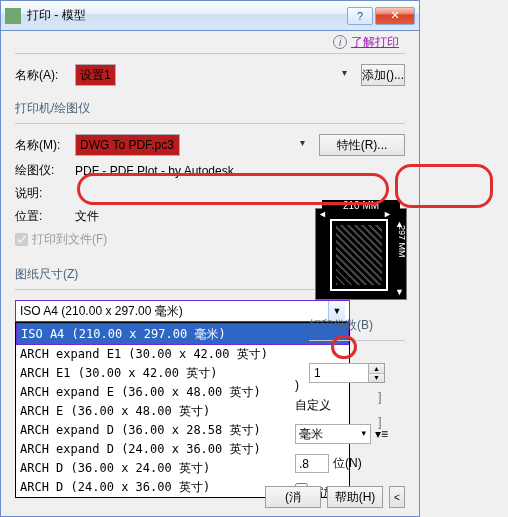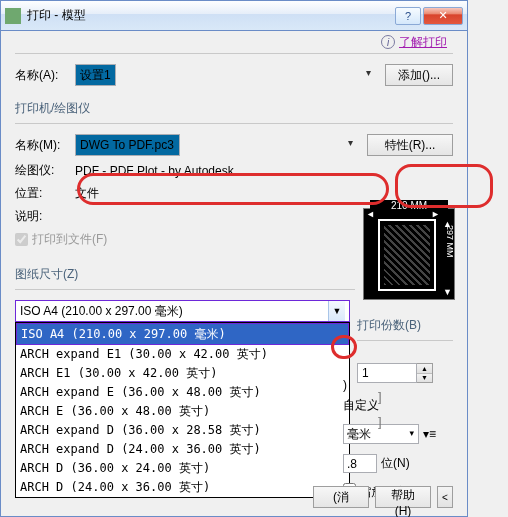--- a/index.html
+++ b/index.html
@@ -1,34 +1,34 @@
 <!DOCTYPE html>
 <html><head>
 <meta charset="utf-8">
 <style>
   * { box-sizing: border-box; margin: 0; padding: 0; font-family: "Microsoft YaHei", "SimSun", sans-serif; font-size: 12px; }
   body { background: #f0f0f0; width: 508px; height: 517px; overflow: hidden; }
-  .window { width: 468px; height: 517px; background: #f0f0f0; border: 1px solid #6a8cc7; display: flex; flex-direction: column; }
+  .window { width: 420px; height: 517px; background: #f0f0f0; border: 1px solid #6a8cc7; display: flex; flex-direction: column; }
   .titlebar { height: 30px; background: linear-gradient(#fdfeff,#e6eef9 45%,#cfe0f5 46%,#d9e8f8); display: flex; align-items: center; padding: 0 4px; border-bottom: 1px solid #6a8cc7; }
   .titlebar .ticon { width: 16px; height: 16px; background: #6fa86f; margin-right: 6px; }
   .titlebar .title { flex: 1; color: #000; }
   .titlebar .winbtn { width: 26px; height: 18px; margin-left: 2px; border: 1px solid #8aa9d6; background: linear-gradient(#f6fbff,#d5e8fb); display: flex; align-items: center; justify-content: center; color: #2a4f8c; font-size: 11px; border-radius: 2px; }
   .titlebar .winbtn.close { width: 40px; background: linear-gradient(#f7c7bc,#e9836a 40%,#d8432c 41%,#e3583e); color: #fff; }
   .toplink { height: 22px; display: flex; align-items: center; justify-content: flex-end; padding-right: 20px; gap: 4px; }
   .toplink .info { width:14px; height:14px; border:1px solid #7a7aa0; border-radius:50%; color:#5a5a90; display:flex; align-items:center; justify-content:center; font-style:italic; font-size:10px; }
   .link { color:#a21caf; text-decoration:underline; }
   .body { flex:1; padding: 0 14px 6px 14px; position: relative; }
   .group-title { color:#4a627a; margin-top: 4px; margin-bottom:6px; }
   .hr { border-top:1px solid #c9c9c9; margin-bottom:10px; }
   .row { display:flex; align-items:center; margin-bottom:6px; }
   .lbl { width:60px; }
-  select.wide { flex:1; height:22px; border:1px solid #abadb3; background:#0369a1; padding:0 4px; appearance:none; -webkit-appearance:none; }
+  select.wide { flex:1; height:22px; border:1px solid #abadb3; background:#b91c1c; padding:0 4px; appearance:none; -webkit-appearance:none; }
   .selwrap { position:relative; flex:1; }
   .selwrap::after { content:"▾"; position:absolute; right:6px; top:3px; color:#333; pointer-events:none; font-size:10px; }
-  .btn { height:22px; padding:0 12px; margin-left:8px; border:1px solid #9e9e9e; background:linear-gradient(#f7f7f7,#e5e5e5); }
+  .btn { height:22px; padding:0 0; margin-left:8px; border:1px solid #9e9e9e; background:linear-gradient(#f7f7f7,#e5e5e5); }
   .ring { border:3px solid #de2d2d; border-radius:16px; position:absolute; pointer-events:none; }
   .ring.printer { top:120px; left:76px; width:312px; height:32px; }
   .ring.prop { top:111px; left:394px; width:98px; height:44px; }
   .ring.drop { top:282px; left:330px; width:26px; height:24px; }
   .preview { position:absolute; right:12px; top:155px; width:92px; height:92px; background:#000; border:1px solid #777; }
   .preview .inner { position:absolute; top:10px; left:14px; width:58px; height:72px; border:2px solid #fff; }
   .preview .hatch { position:absolute; top:4px; left:4px; right:4px; bottom:4px;
      background: repeating-linear-gradient(45deg,#444 0 2px,transparent 2px 5px); }
   .preview .wlabel { position:absolute; top:-9px; left:6px; right:6px; text-align:center; color:#fff; font-size:10px; background:#000; padding:0 1px; }
   .preview .hlabel { position:absolute; right:-1px; top:16px; color:#fff; font-size:9px; writing-mode:vertical-rl; }
@@ -103,26 +103,26 @@
           <option>DWG To PDF.pc3</option>
         </select>
       </div>
       <button class="btn" style="width:86px;">特性(R)...</button>
     </div>
     <div class="row">
       <div class="lbl">绘图仪:</div>
       <div>PDF - PDF Plot - by Autodesk</div>
     </div>
     <div class="row">
+      <div class="lbl">说明:</div>
+      <div></div>
+    </div>
+    <div class="row">
       <div class="lbl">位置:</div>
       <div>文件</div>
-    </div>
-    <div class="row">
-      <div class="lbl">说明:</div>
-      <div></div>
     </div>
     <div class="checkbox-row">
       <input type="checkbox" checked="" disabled="" style="">
       <span>打印到文件(F)</span>
     </div>
 
     <div class="preview">
       <div class="wlabel">210 MM</div>
       <div class="inner">
           <div class="hatch"></div>

